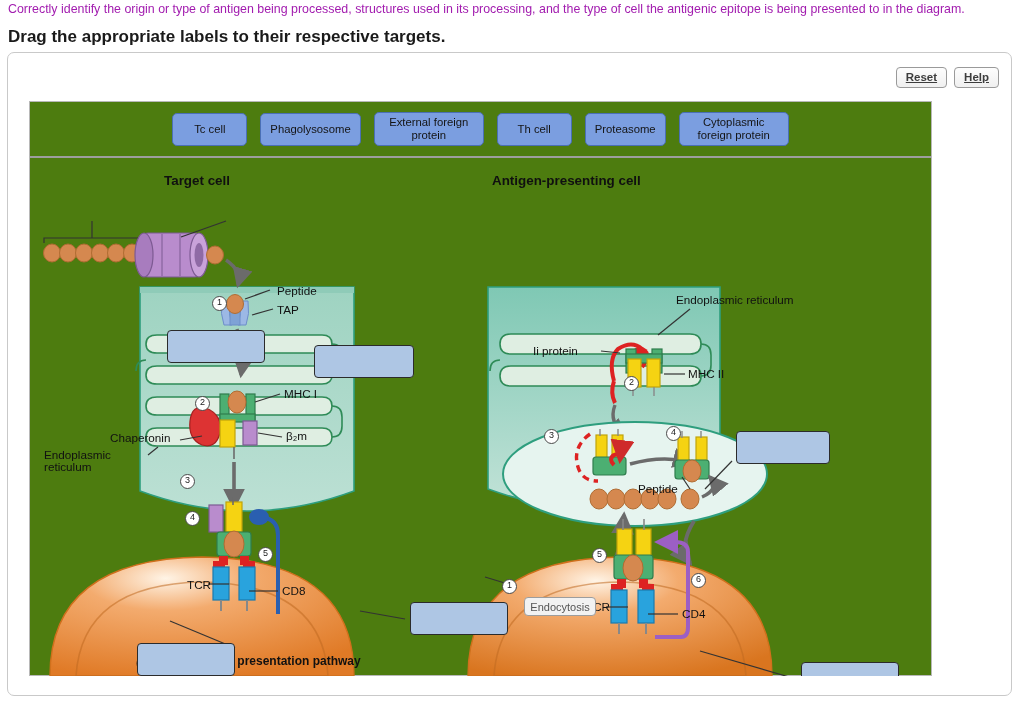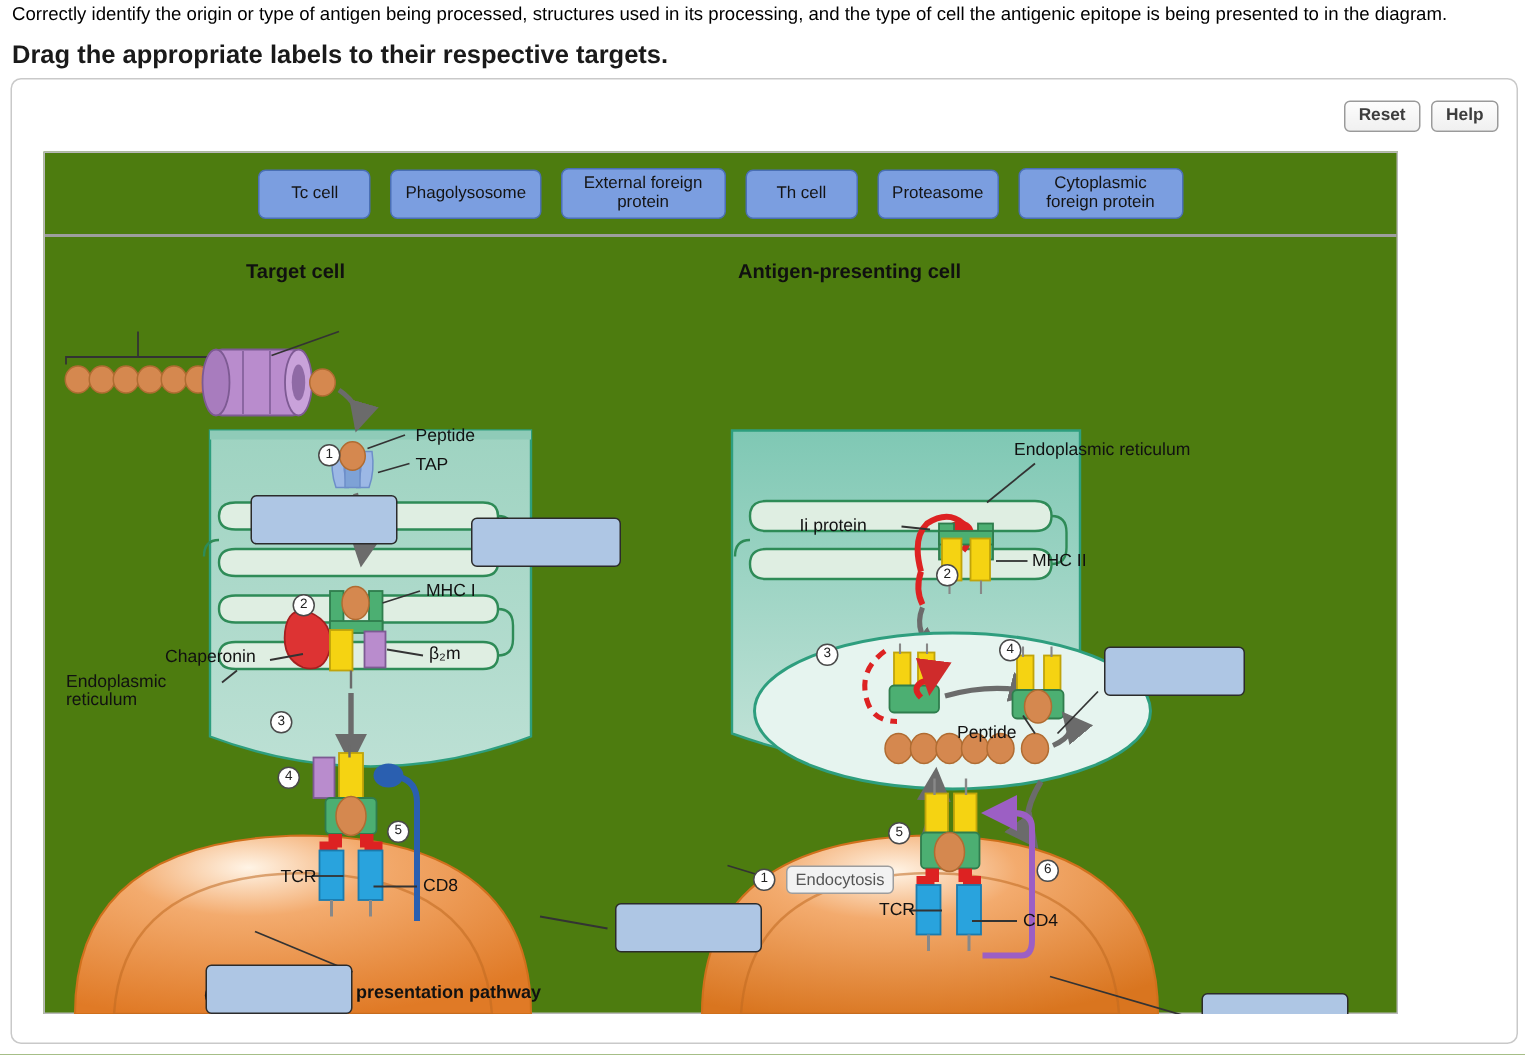--- a/index.html
+++ b/index.html
@@ -3,35 +3,35 @@
 <meta charset="utf-8">
 <style>
   html,body{margin:0;padding:0;}
   body{
     width:1021px;height:703px;background:#ffffff;
     font-family:"Liberation Sans", sans-serif;
     color:#1a1a1a;overflow:hidden;position:relative;
   }
   .q-text{
     position:absolute;left:8px;top:2px;width:1008px;
-    font-size:12.4px;line-height:15px;color:#000000;
+    font-size:12.4px;line-height:15px;color:#a21caf;
   }
   .q-instr{
     position:absolute;left:8px;top:27px;
     font-size:17px;font-weight:bold;color:#1a1a1a;
   }
   .outer-panel{
     position:absolute;left:7px;top:52px;width:1005px;height:644px;
     border:1px solid #c9c9c9;border-radius:7px;background:#fff;box-sizing:border-box;
   }
   .btn-row{position:absolute;right:12px;top:14px;display:flex;gap:7px;}
   .ui-btn{
     font-family:"Liberation Sans",sans-serif;font-size:11.5px;font-weight:bold;
     color:#3d3d3d;background:linear-gradient(#fdfdfd,#f0f0f0);
-    border:1px solid #9a9a9a;border-radius:4px;padding:3px 9px 4px;cursor:pointer;
+    border:1px solid #9a9a9a;border-radius:4px;padding:3px 9px 4px;cursor:pointer;text-decoration:underline;
   }
   .inner-panel{
     position:absolute;left:21px;top:48px;width:903px;height:575px;
     border:1px solid #b8b8b8;background:#4d7c0f;box-sizing:border-box;
   }
   .label-bank{
     position:absolute;left:0;top:0;width:100%;height:56px;
     border-bottom:2px solid #9e9e9e;box-sizing:border-box;
     display:flex;align-items:center;justify-content:center;gap:13px;
   }
@@ -354,21 +354,21 @@
       </div>
 
       <div class="cell-title" style="left:462px;top:14px;">Antigen-presenting cell</div>
       <div class="lbl" style="left:646px;top:134px;">Endoplasmic reticulum</div>
       <div class="lbl" style="left:503px;top:185px;">Ii protein</div>
       <div class="lbl" style="left:658px;top:208px;">MHC II</div>
       <div class="lbl" style="left:608px;top:323px;">Peptide</div>
       <div class="lbl" style="left:556px;top:441px;">TCR</div>
       <div class="lbl" style="left:652px;top:448px;">CD4</div>
 
-      <div class="dz-filled" style="left:494px;top:418px;width:72px;height:19px;">Endocytosis</div>
+      <div class="dz-filled" style="left:494px;top:438px;width:72px;height:19px;">Endocytosis</div>
 
       <div class="num" style="left:594px;top:217px;">2</div>
       <div class="num" style="left:514px;top:270px;">3</div>
       <div class="num" style="left:636px;top:267px;">4</div>
       <div class="num" style="left:472px;top:420px;">1</div>
       <div class="num" style="left:562px;top:389px;">5</div>
       <div class="num" style="left:661px;top:414px;">6</div>
 
 
       <div class="dz" id="dz0" style="left: 137px; top: 171px; width: 98px; height: 33px;"></div>

